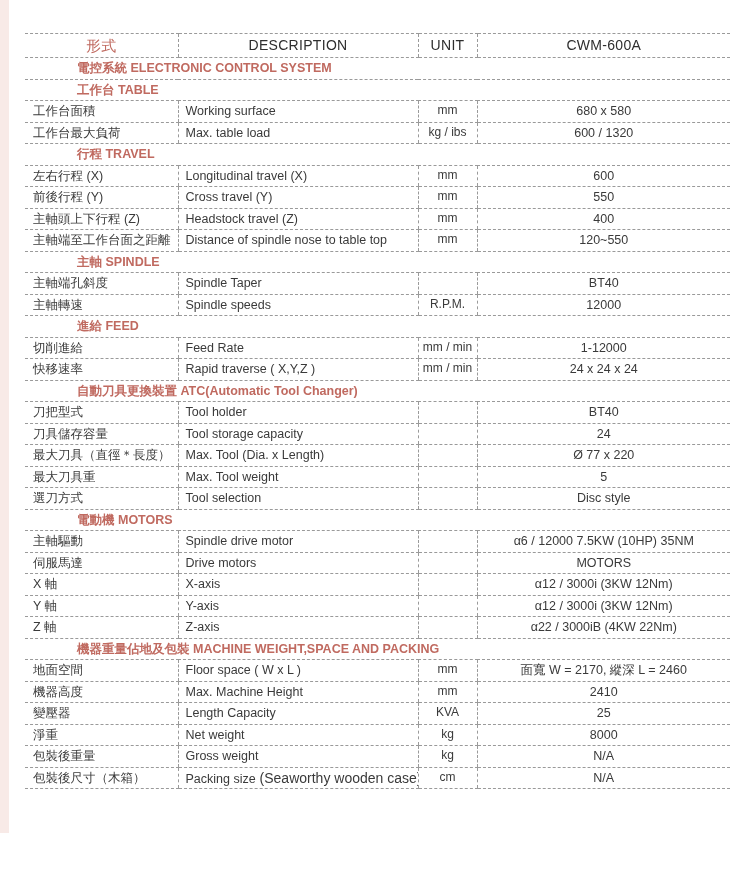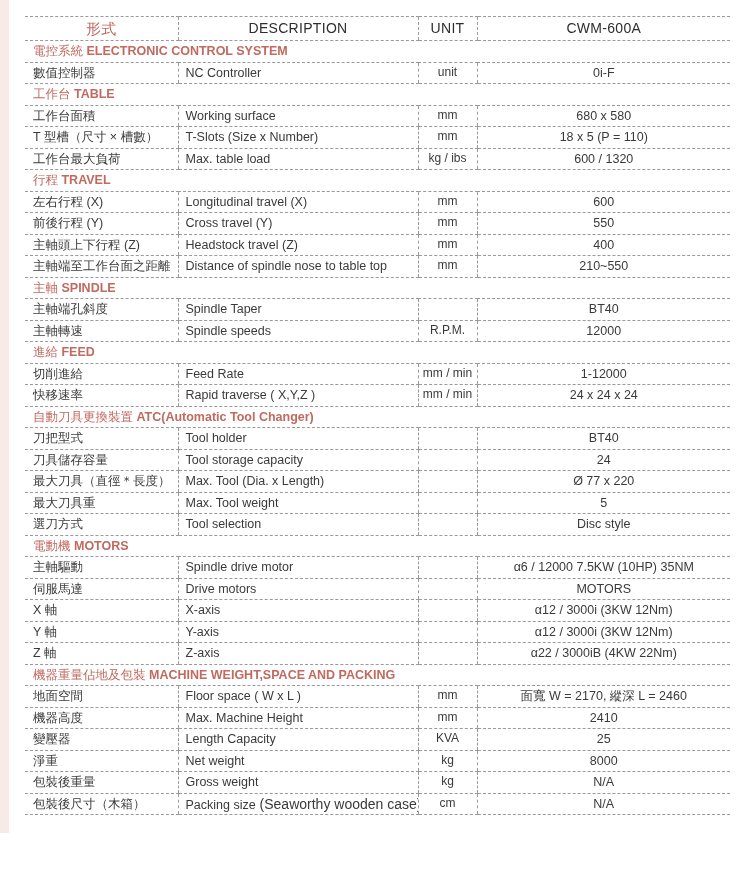--- a/index.html
+++ b/index.html
@@ -19,21 +19,21 @@
     position: absolute;
     left: 0;
     top: 0;
     width: 9px;
     height: 833px;
     background: #f8eae7;
   }
   table.spec-table {
     position: absolute;
     left: 25px;
-    top: 16px;
+    top: 33px;
     width: 705px;
     border-collapse: collapse;
     table-layout: fixed;
   }
   .spec-table col.c1 { width: 153px; }
   .spec-table col.c2 { width: 240px; }
   .spec-table col.c3 { width: 59px;  }
   .spec-table col.c4 { width: 253px; }
 
   .spec-table th, .spec-table td {
@@ -66,21 +66,21 @@
   td.desc-cell  { text-align: left; padding-left: 7px; }
   td.unit-cell  { text-align: center; font-size: 12px; }
   td.value-cell { text-align: center; }
 
   tr.section-row td {
     color: #c06a60;
     text-align: left;
     padding-left: 8px;
     height: 20.5px;
   }
-  tr.section-row .sec-zh { font-weight: normal; }
+  tr.section-row .sec-zh { font-weight: bold; margin-left: 44px; }
   tr.section-row .sec-en { font-weight: bold; }
 
   .desc-small { font-size: 14px; }
 </style>
 </head>
 <body>
 
 <div class="left-strip"></div>
 
 <table class="spec-table">
@@ -95,40 +95,28 @@
       <th class="th-type">形式</th>
       <th class="vdiv">DESCRIPTION</th>
       <th class="vdiv">UNIT</th>
       <th class="vdiv">CWM-600A</th>
     </tr>
   </thead>
   <tbody>
       <tr class="section-row">
         <td colspan="4"><span class="sec-zh">電控系統</span><span class="sec-en"> ELECTRONIC CONTROL SYSTEM</span></td>
       </tr>
-      <tr class="data-row">
-        <td class="label-cell">數值控制器</td>
-        <td class="desc-cell vdiv">NC Controller</td>
-        <td class="unit-cell vdiv">unit</td>
-        <td class="value-cell vdiv">0i-F</td>
-      </tr>
       <tr class="section-row">
         <td colspan="4"><span class="sec-zh">工作台</span><span class="sec-en"> TABLE</span></td>
       </tr>
       <tr class="data-row">
         <td class="label-cell">工作台面積</td>
         <td class="desc-cell vdiv">Working surface</td>
         <td class="unit-cell vdiv">mm</td>
         <td class="value-cell vdiv">680 x 580</td>
-      </tr>
-      <tr class="data-row">
-        <td class="label-cell">T 型槽（尺寸 × 槽數）</td>
-        <td class="desc-cell vdiv">T-Slots (Size x Number)</td>
-        <td class="unit-cell vdiv">mm</td>
-        <td class="value-cell vdiv">18 x 5 (P = 110)</td>
       </tr>
       <tr class="data-row">
         <td class="label-cell">工作台最大負荷</td>
         <td class="desc-cell vdiv">Max. table load</td>
         <td class="unit-cell vdiv">kg / ibs</td>
         <td class="value-cell vdiv">600 / 1320</td>
       </tr>
       <tr class="section-row">
         <td colspan="4"><span class="sec-zh">行程</span><span class="sec-en"> TRAVEL</span></td>
       </tr>
@@ -147,21 +135,21 @@
       <tr class="data-row">
         <td class="label-cell">主軸頭上下行程 (Z)</td>
         <td class="desc-cell vdiv">Headstock travel (Z)</td>
         <td class="unit-cell vdiv">mm</td>
         <td class="value-cell vdiv">400</td>
       </tr>
       <tr class="data-row">
         <td class="label-cell">主軸端至工作台面之距離</td>
         <td class="desc-cell vdiv">Distance of spindle nose to table top</td>
         <td class="unit-cell vdiv">mm</td>
-        <td class="value-cell vdiv">210~550</td>
+        <td class="value-cell vdiv">120~550</td>
       </tr>
       <tr class="section-row">
         <td colspan="4"><span class="sec-zh">主軸</span><span class="sec-en"> SPINDLE</span></td>
       </tr>
       <tr class="data-row">
         <td class="label-cell">主軸端孔斜度</td>
         <td class="desc-cell vdiv">Spindle Taper</td>
         <td class="unit-cell vdiv"></td>
         <td class="value-cell vdiv">BT40</td>
       </tr>

